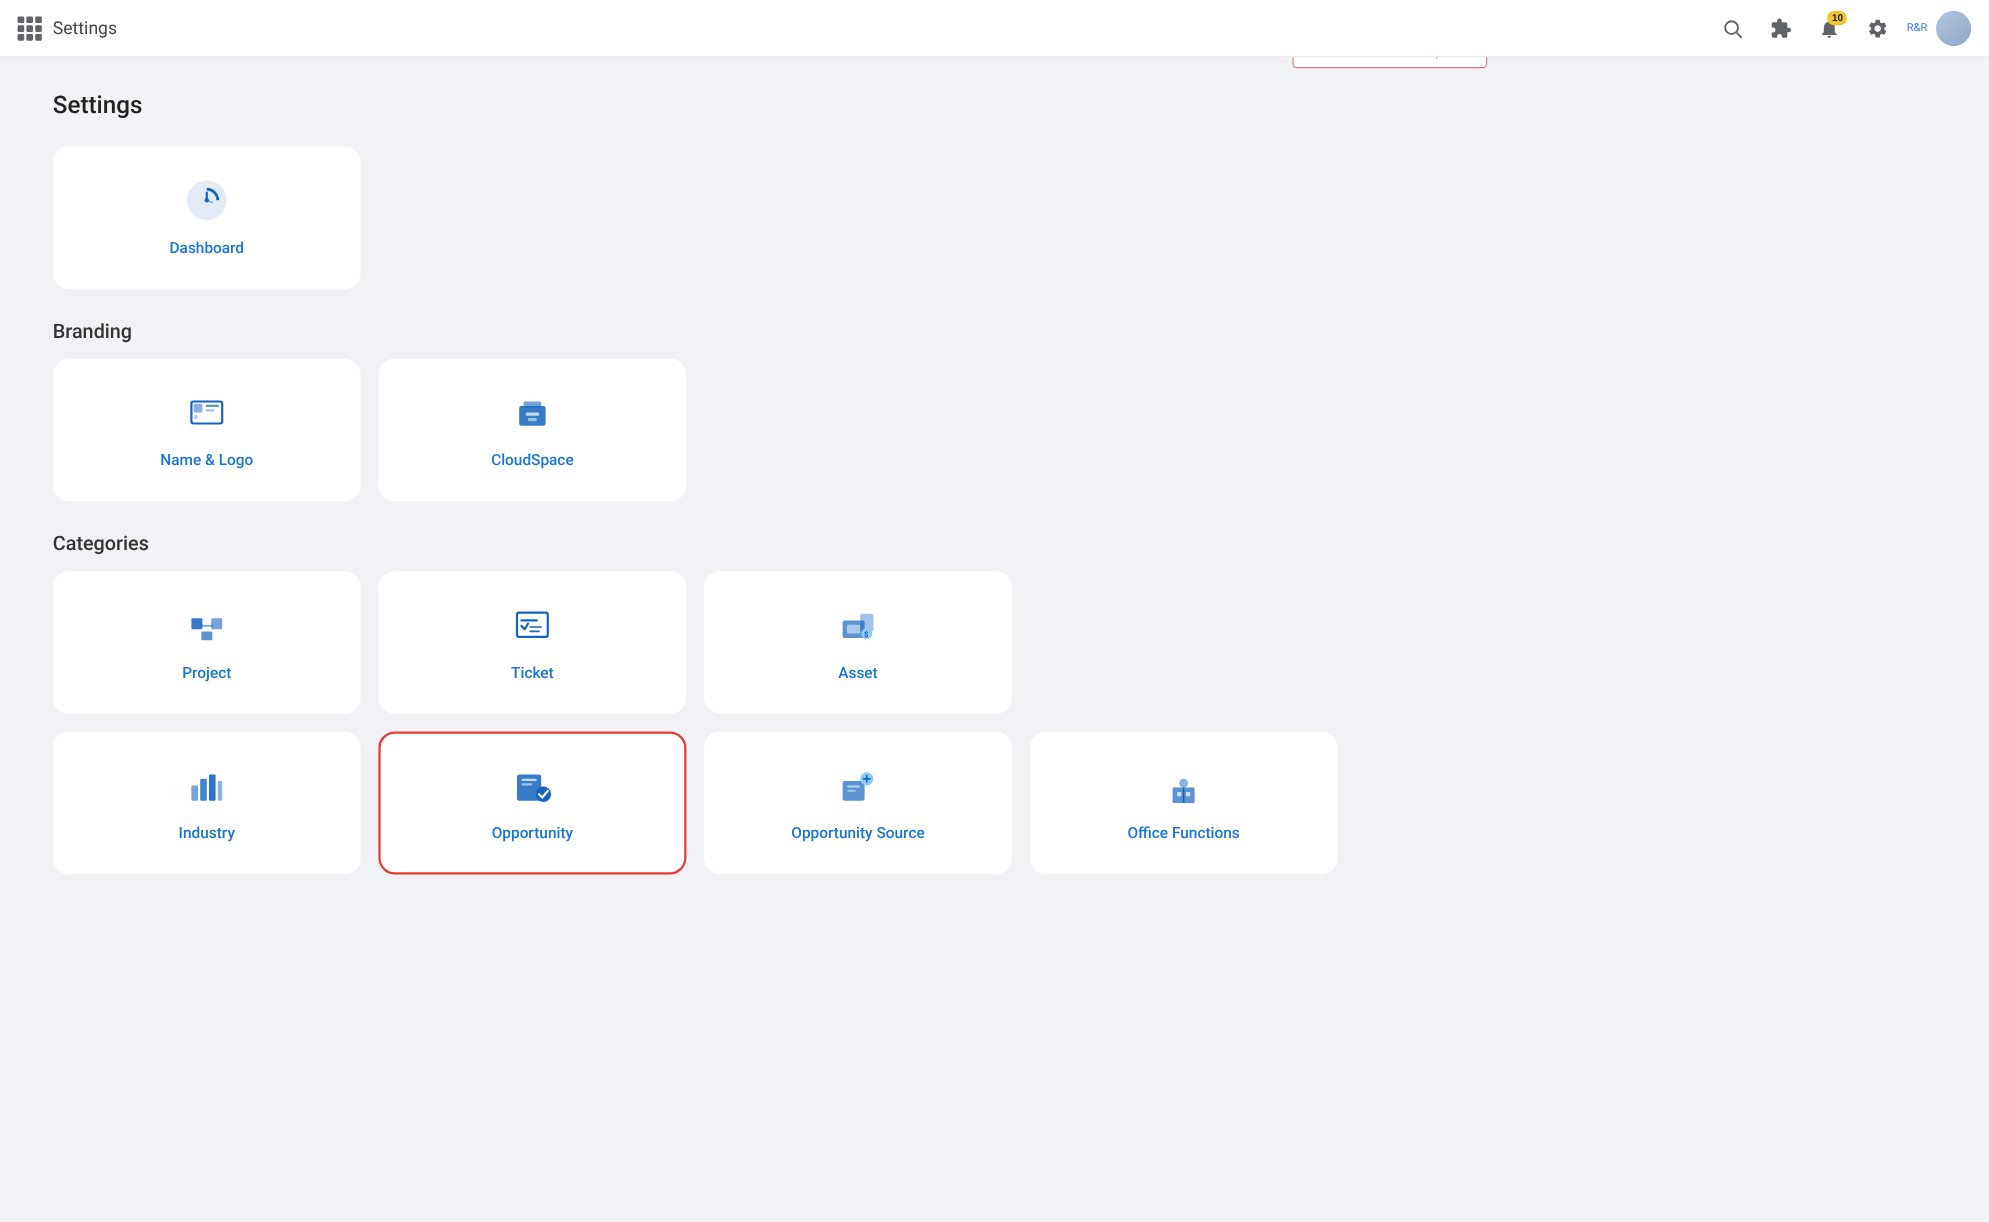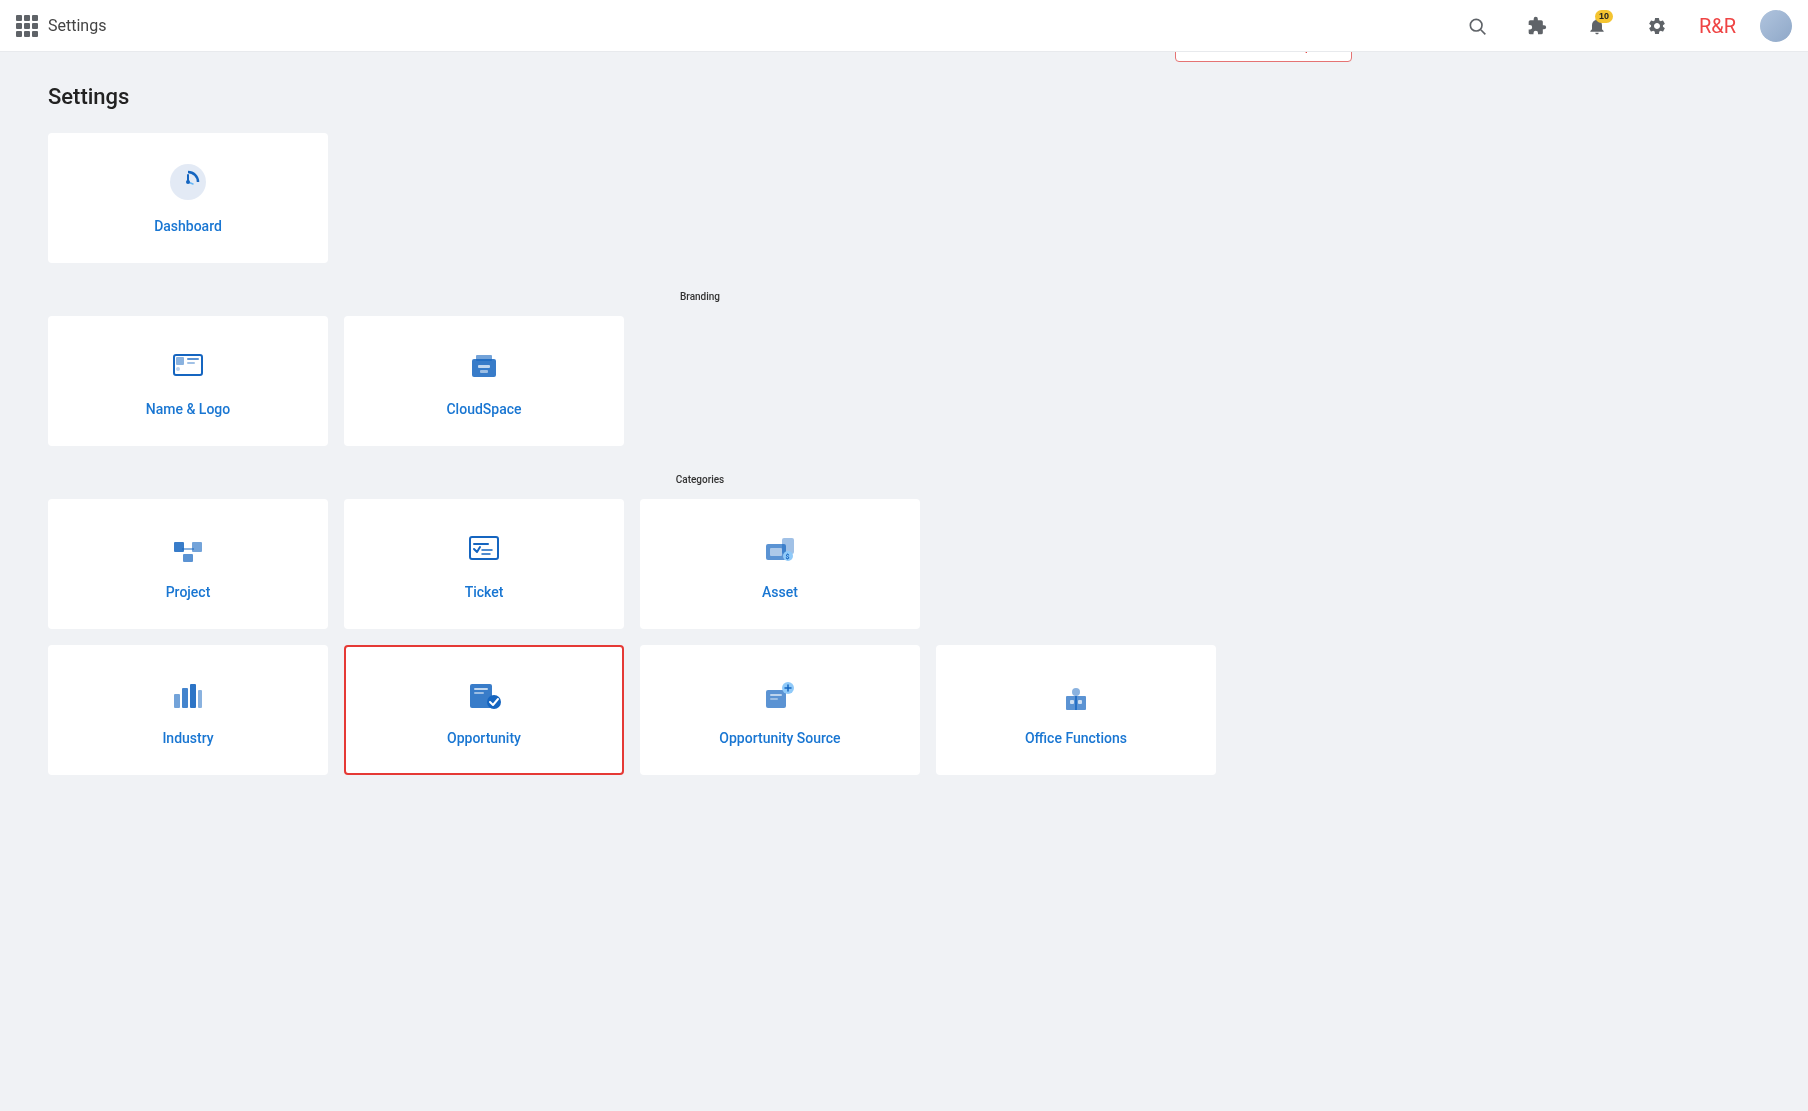--- a/index.html
+++ b/index.html
@@ -39,21 +39,21 @@
       border-radius: 1px;
     }
     .nav-title {
       font-size: 16px;
       color: #444;
       font-weight: 400;
     }
     .topnav-right {
       display: flex;
       align-items: center;
-      gap: 24px;
+      gap: 8px;
     }
     .nav-icon-btn {
       width: 36px; height: 36px;
       border-radius: 50%;
       display: flex; align-items: center; justify-content: center;
       cursor: pointer;
       color: #5f6368;
       font-size: 18px;
       position: relative;
       background: transparent;
@@ -64,22 +64,22 @@
       top: 2px; right: 2px;
       background: #f4c430;
       color: #222;
       font-size: 9px;
       font-weight: 700;
       border-radius: 10px;
       padding: 1px 4px;
       line-height: 1.3;
     }
     .user-label {
-      font-size: 20px;
-      color: #ef4444;
+      font-size: 10px;
+      color: #3b82f6;
       cursor: pointer;
     }
     .avatar {
       width: 32px; height: 32px;
       border-radius: 50%;
       background: #c9d6e3;
       overflow: hidden;
       cursor: pointer;
       display: flex; align-items: center; justify-content: center;
     }
@@ -111,34 +111,33 @@
       font-size: 14px;
       cursor: pointer;
       display: flex;
       align-items: center;
       gap: 6px;
     }
     .clearfix { clear: both; }
 
     
     .section-label {
-      font-size: 10px;
+      font-size: 18px;
       color: #333;
       font-weight: 500;
       margin: 28px 0 14px 0;
-      text-align: center;
     }
     .cards-row {
       display: flex;
       flex-wrap: wrap;
       gap: 16px;
     }
     .card {
       background: #fff;
-      border-radius: 4px;
+      border-radius: 15px;
       width: 280px;
       min-height: 130px;
       display: flex;
       flex-direction: column;
       align-items: center;
       justify-content: center;
       gap: 12px;
       cursor: pointer;
       border: 2px solid transparent;
       padding: 24px 16px;

